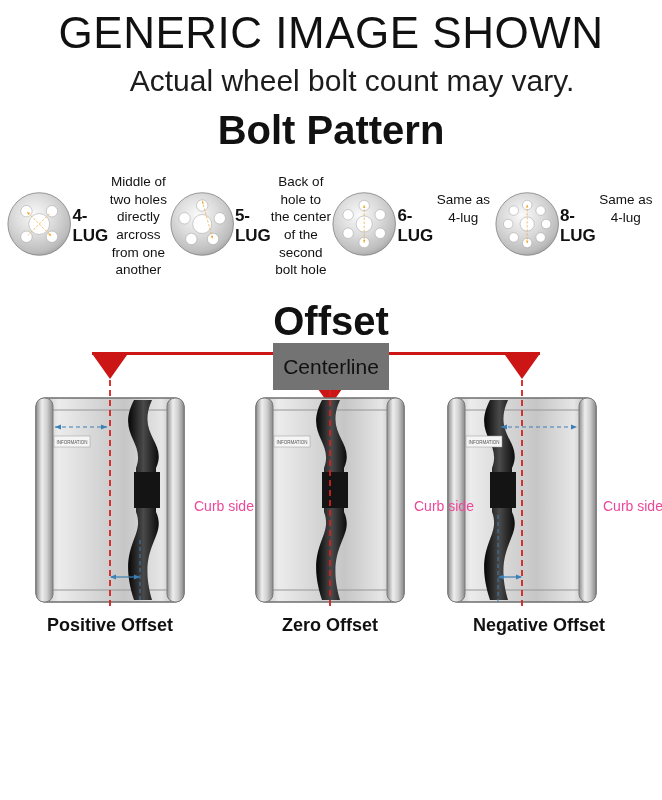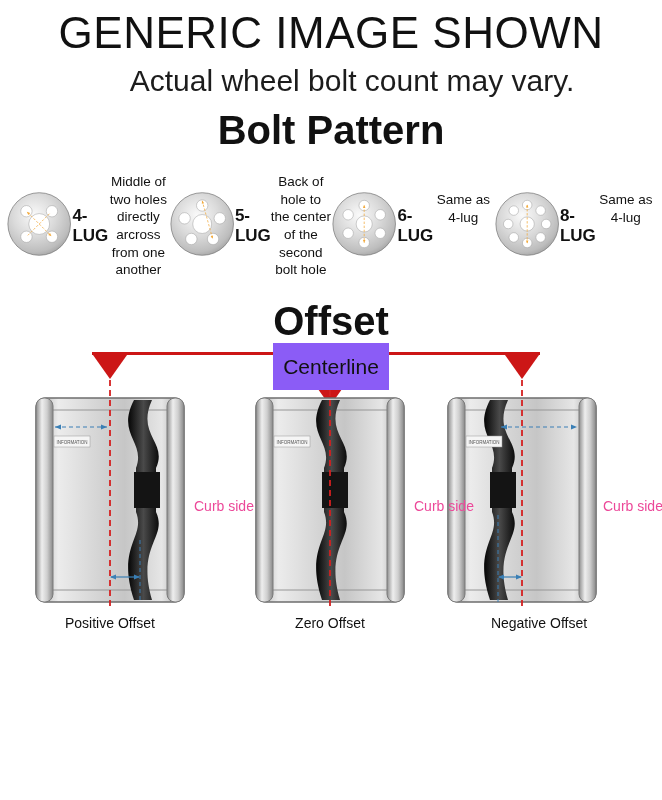--- a/index.html
+++ b/index.html
@@ -20,30 +20,30 @@
 
   .offset-wrap { position:relative; height:300px; margin-top:8px; }
   .red-hline { position:absolute; left:92px; top:0; width:448px; height:3px; background:#cc1616; }
   .tri { position:absolute; width:0; height:0; border-left:17px solid transparent;
          border-right:17px solid transparent; border-top:24px solid #cc1616; }
   .tri-left  { left:93px;  top:3px; }
   .tri-right { left:505px; top:3px; }
   .tri-mid   { left:313px; top:30px; }
   .vline-mid { position:absolute; left:328px; top:3px; width:3px; height:29px; background:#cc1616; z-index:0; }
   .centerline-label { position:absolute; left:0; right:0; top:3px; text-align:center; font-size:21px; z-index:2; }
-  .centerline-label span { background:#8b5cf6; padding:12px 10px; }
+  .centerline-label span { background:#737373; padding:12px 10px; }
 
   .wheel-svg { position:absolute; top:28px; width:160px; height:230px; }
   .w1 { left:30px; }  .w2 { left:250px; }  .w3 { left:442px; }
 
   .curb { position:absolute; top:146px; font-size:14px; color:#ec4899; white-space:nowrap; }
   .c1 { left:194px; } .c2 { left:414px; } .c3 { left:603px; }
 
-  .offset-label { position:absolute; top:263px; transform:translateX(-50%); font-size:14px;
-                  font-weight:normal; white-space:nowrap; }
+  .offset-label { position:absolute; top:263px; transform:translateX(-50%); font-size:18px;
+                  font-weight:bold; white-space:nowrap; }
   .ol1 { left:110px; } .ol2 { left:330px; } .ol3 { left:522px;padding-left:34px; }
 </style>
 </head>
 <body>
 
 <div class="page">
 
   <svg width="0" height="0" style="position:absolute" aria-hidden="true">
     <defs>
       <radialGradient id="gHub" cx="42%" cy="36%" r="75%">

